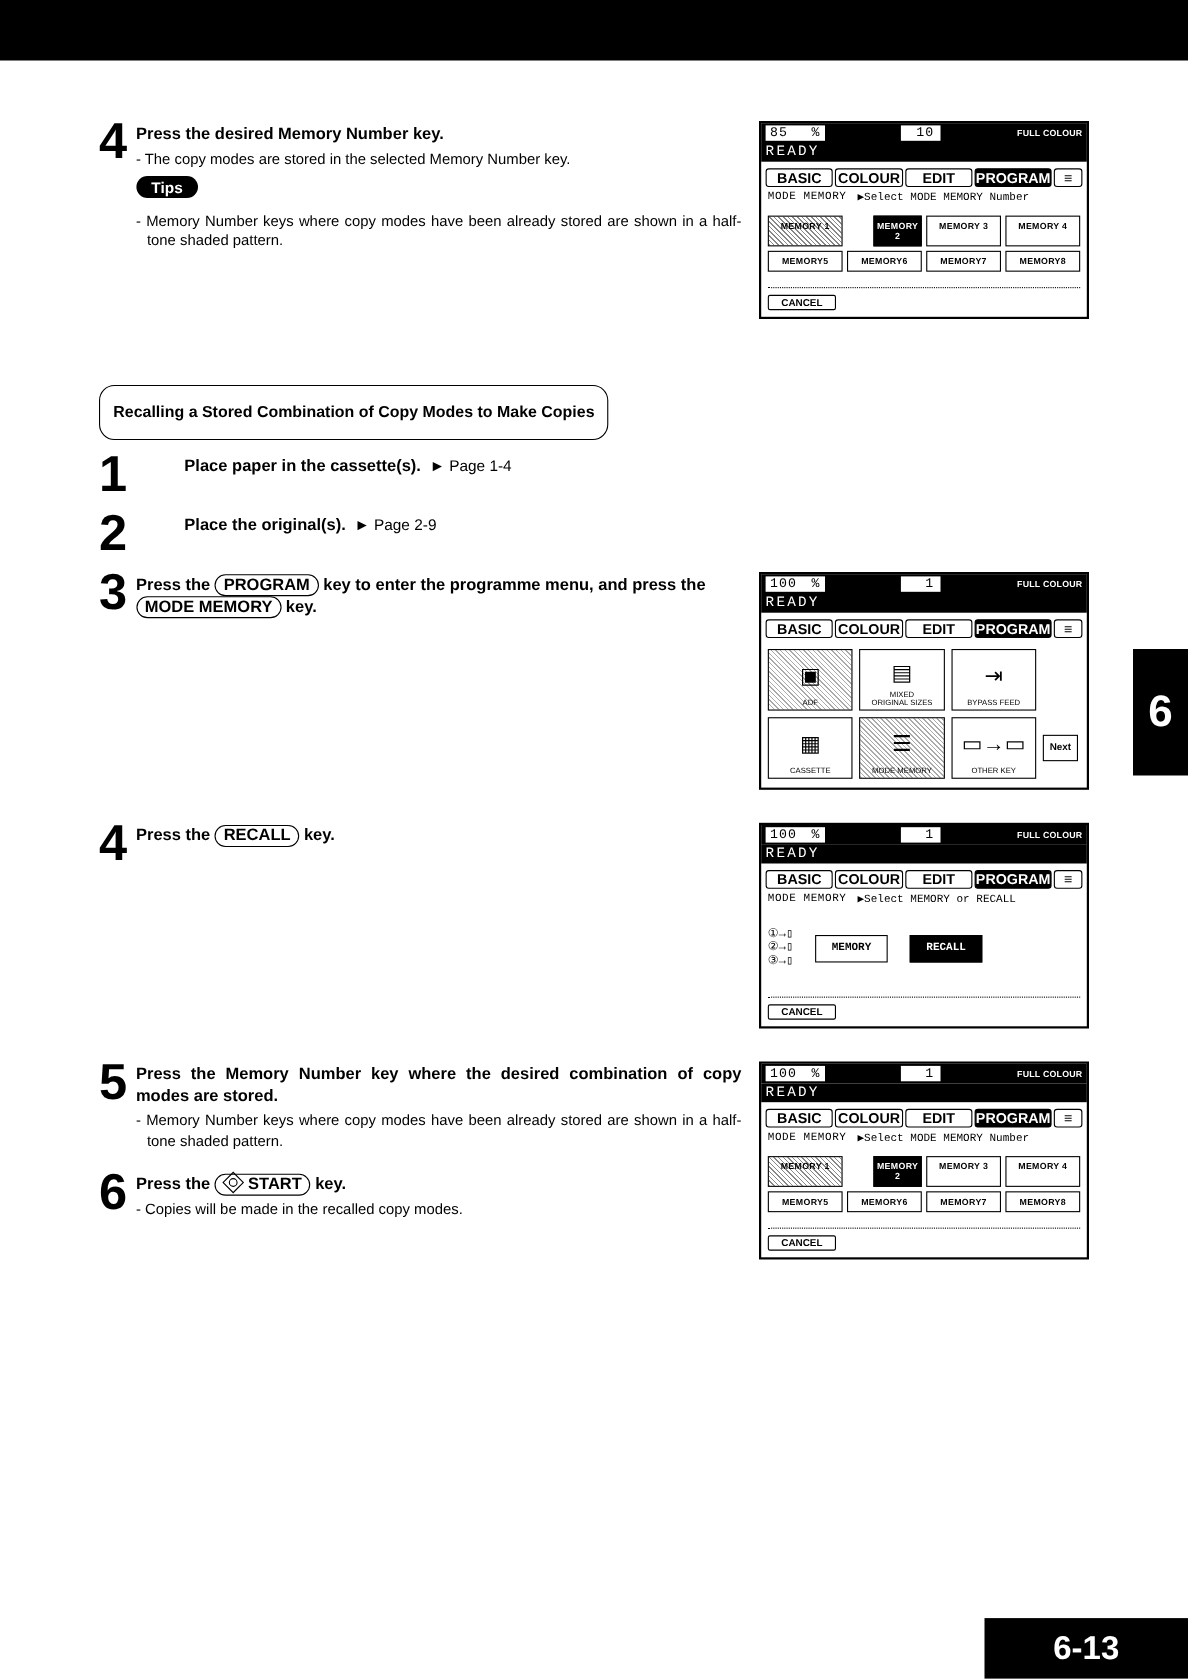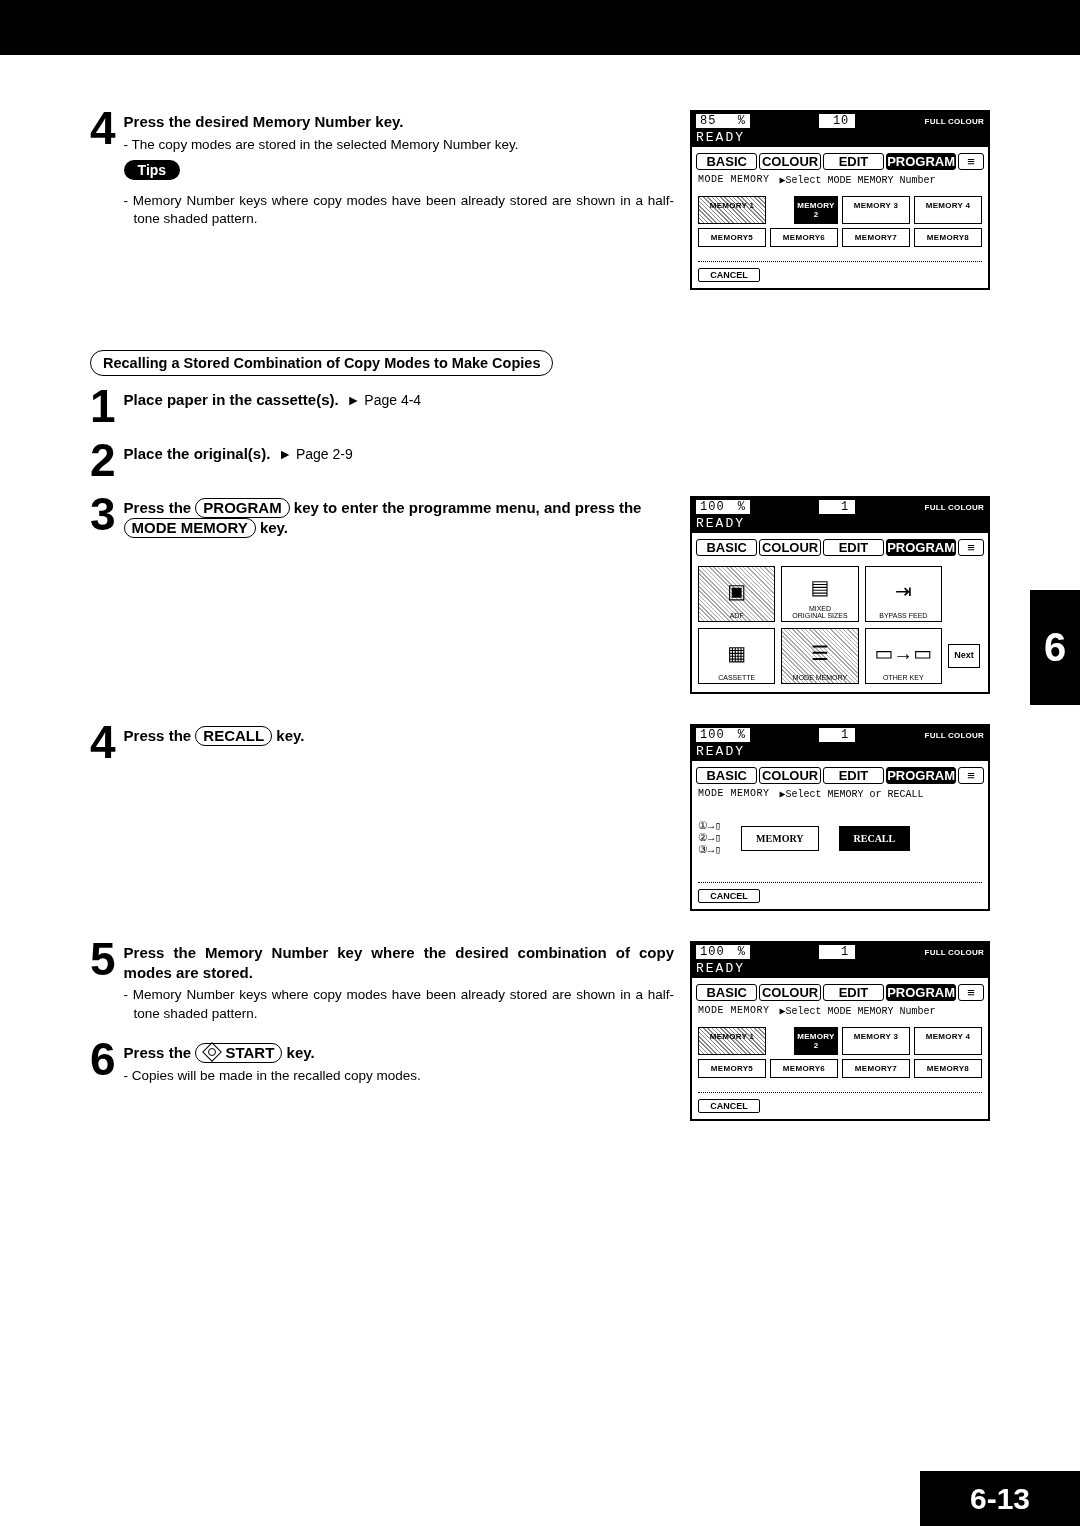--- a/index.html
+++ b/index.html
@@ -79,21 +79,21 @@
     border: 1.5px solid #000;
     border-radius: 11px;
     padding: 0 7px;
     font-weight: bold;
     display: inline-block;
     line-height: 18px;
   }
   .section-title {
     border: 1.5px solid #000;
     border-radius: 14px;
-    padding: 4px 12px;
+    padding: 16px 12px;
     font-weight: bold;
     display: inline-block;
     margin: 30px 0 12px 0;
     font-size: 14.5px;
   }
 
   
   .lcd {
     border: 2px solid #000;
     width: 296px;
@@ -267,21 +267,21 @@
     gap: 20px;
     padding: 14px 6px 18px 6px;
   }
   .recall-icon {
     font-size: 11px;
     font-family: "Courier New", monospace;
     line-height: 1.1;
   }
   .recall-btn {
     border: 1.5px solid #000;
-    font-family: Liberation Serif, serif;
+    font-family: Liberation Mono, monospace;
     font-weight: bold;
     font-size: 10px;
     padding: 6px 14px;
   }
   .recall-btn.dark { background:#000; color:#fff; }
 
   
   .chapter-tab {
     position: absolute;
     right: 0;
@@ -295,37 +295,37 @@
     display: flex;
     align-items: center;
     justify-content: center;
     font-family: "Arial Black", Arial, sans-serif;
   }
   .bottom-bar {
     position: absolute;
     right: 0;
     bottom: 0;
     height: 55px;
-    width: 160px;
+    width: 185px;
     background: #000;
     color: #fff;
     font-size: 30px;
     font-weight: 900;
     display: flex;
     align-items: center;
     justify-content: center;
     font-family: "Arial Black", Arial, sans-serif;
   }
   .outer {
     position: relative;
     width: 1080px;
     height: 1526px;
   }
   .inline { display:inline; }
-  .step-body .step-title.inline { margin-right:4px; }
+  .step-body .step-title.inline { margin-right:4px;margin-left:44px; }
   .diamond {
     display: inline-block;
     width: 12px; height: 12px;
     border: 1.5px solid #000;
     transform: rotate(45deg);
     vertical-align: -1px;
     margin: 0 2px;
     position: relative;
   }
   .diamond::after {
@@ -399,21 +399,21 @@
 
   
   <div class="section-title">Recalling a Stored Combination of Copy Modes to Make Copies</div>
 
   
   <div class="step">
     <div class="step-num">1</div>
     <div class="step-body">
       <span class="step-title inline">Place paper in the cassette(s).</span>
       <span class="ref-arrow">►</span>
-      <span class="page-ref">Page 4-4</span>
+      <span class="page-ref">Page 1-4</span>
     </div>
   </div>
 
   
   <div class="step">
     <div class="step-num">2</div>
     <div class="step-body">
       <span class="step-title inline">Place the original(s).</span>
       <span class="ref-arrow">►</span>
       <span class="page-ref">Page 2-9</span>

